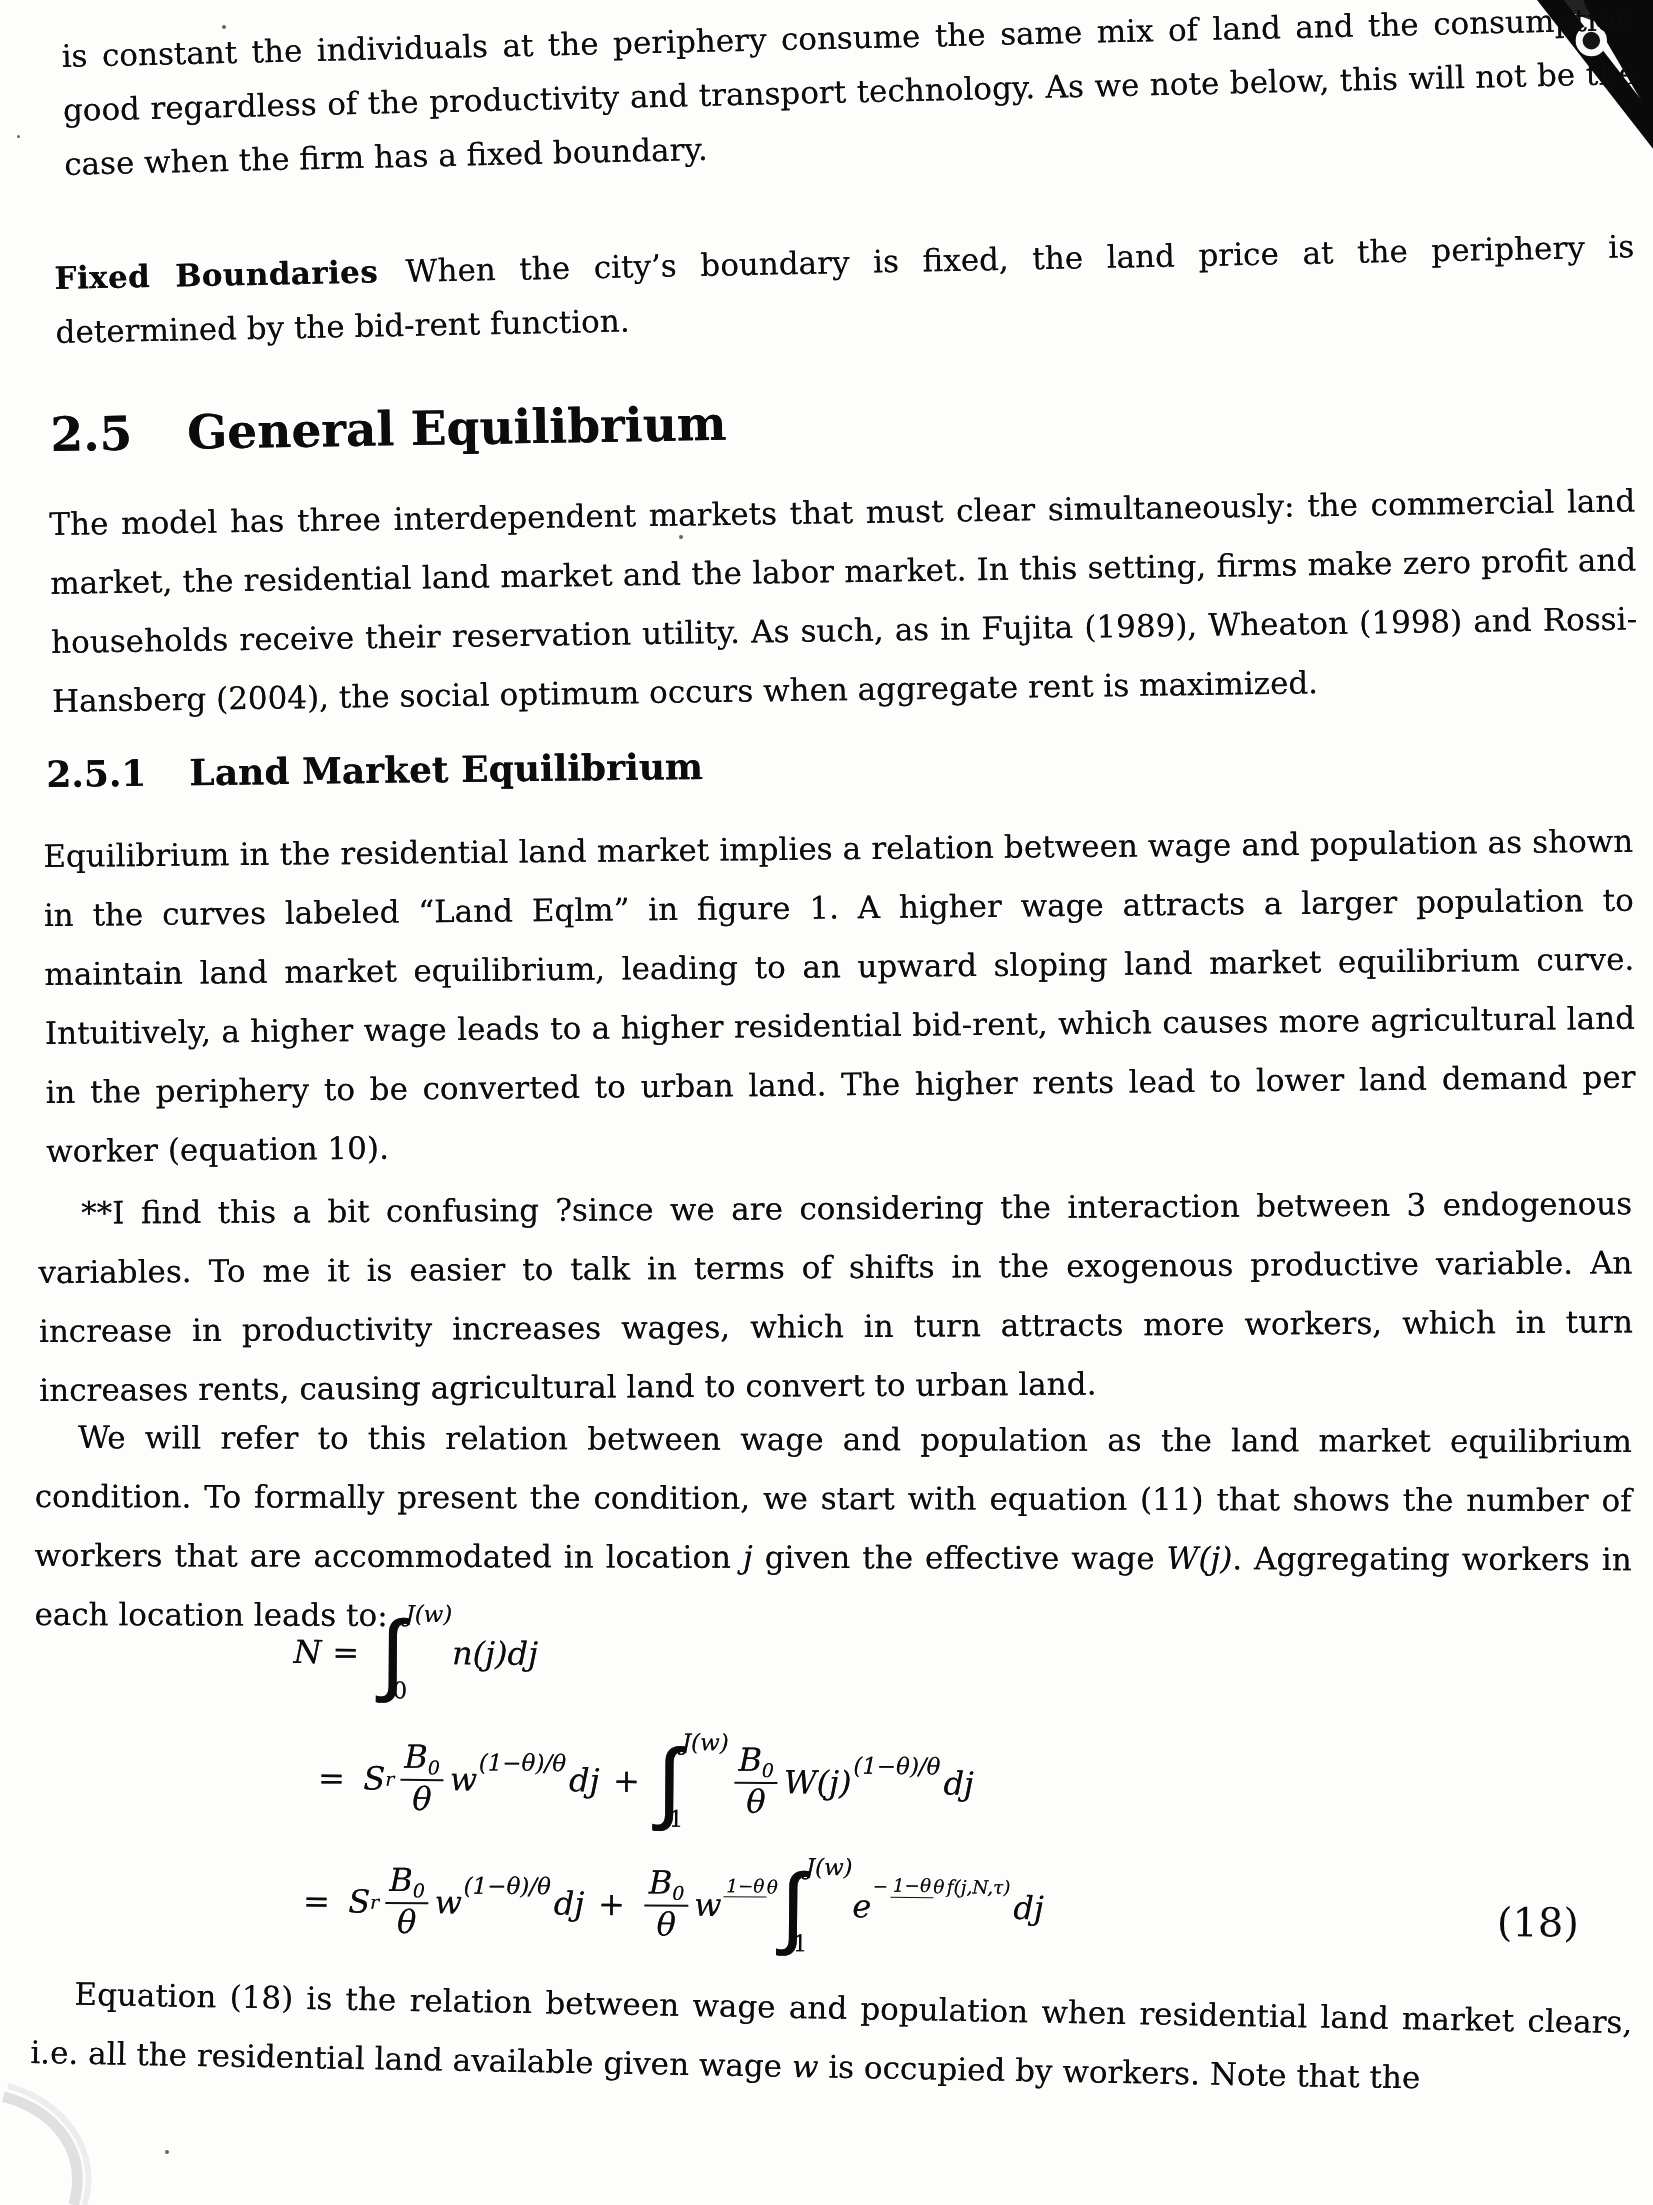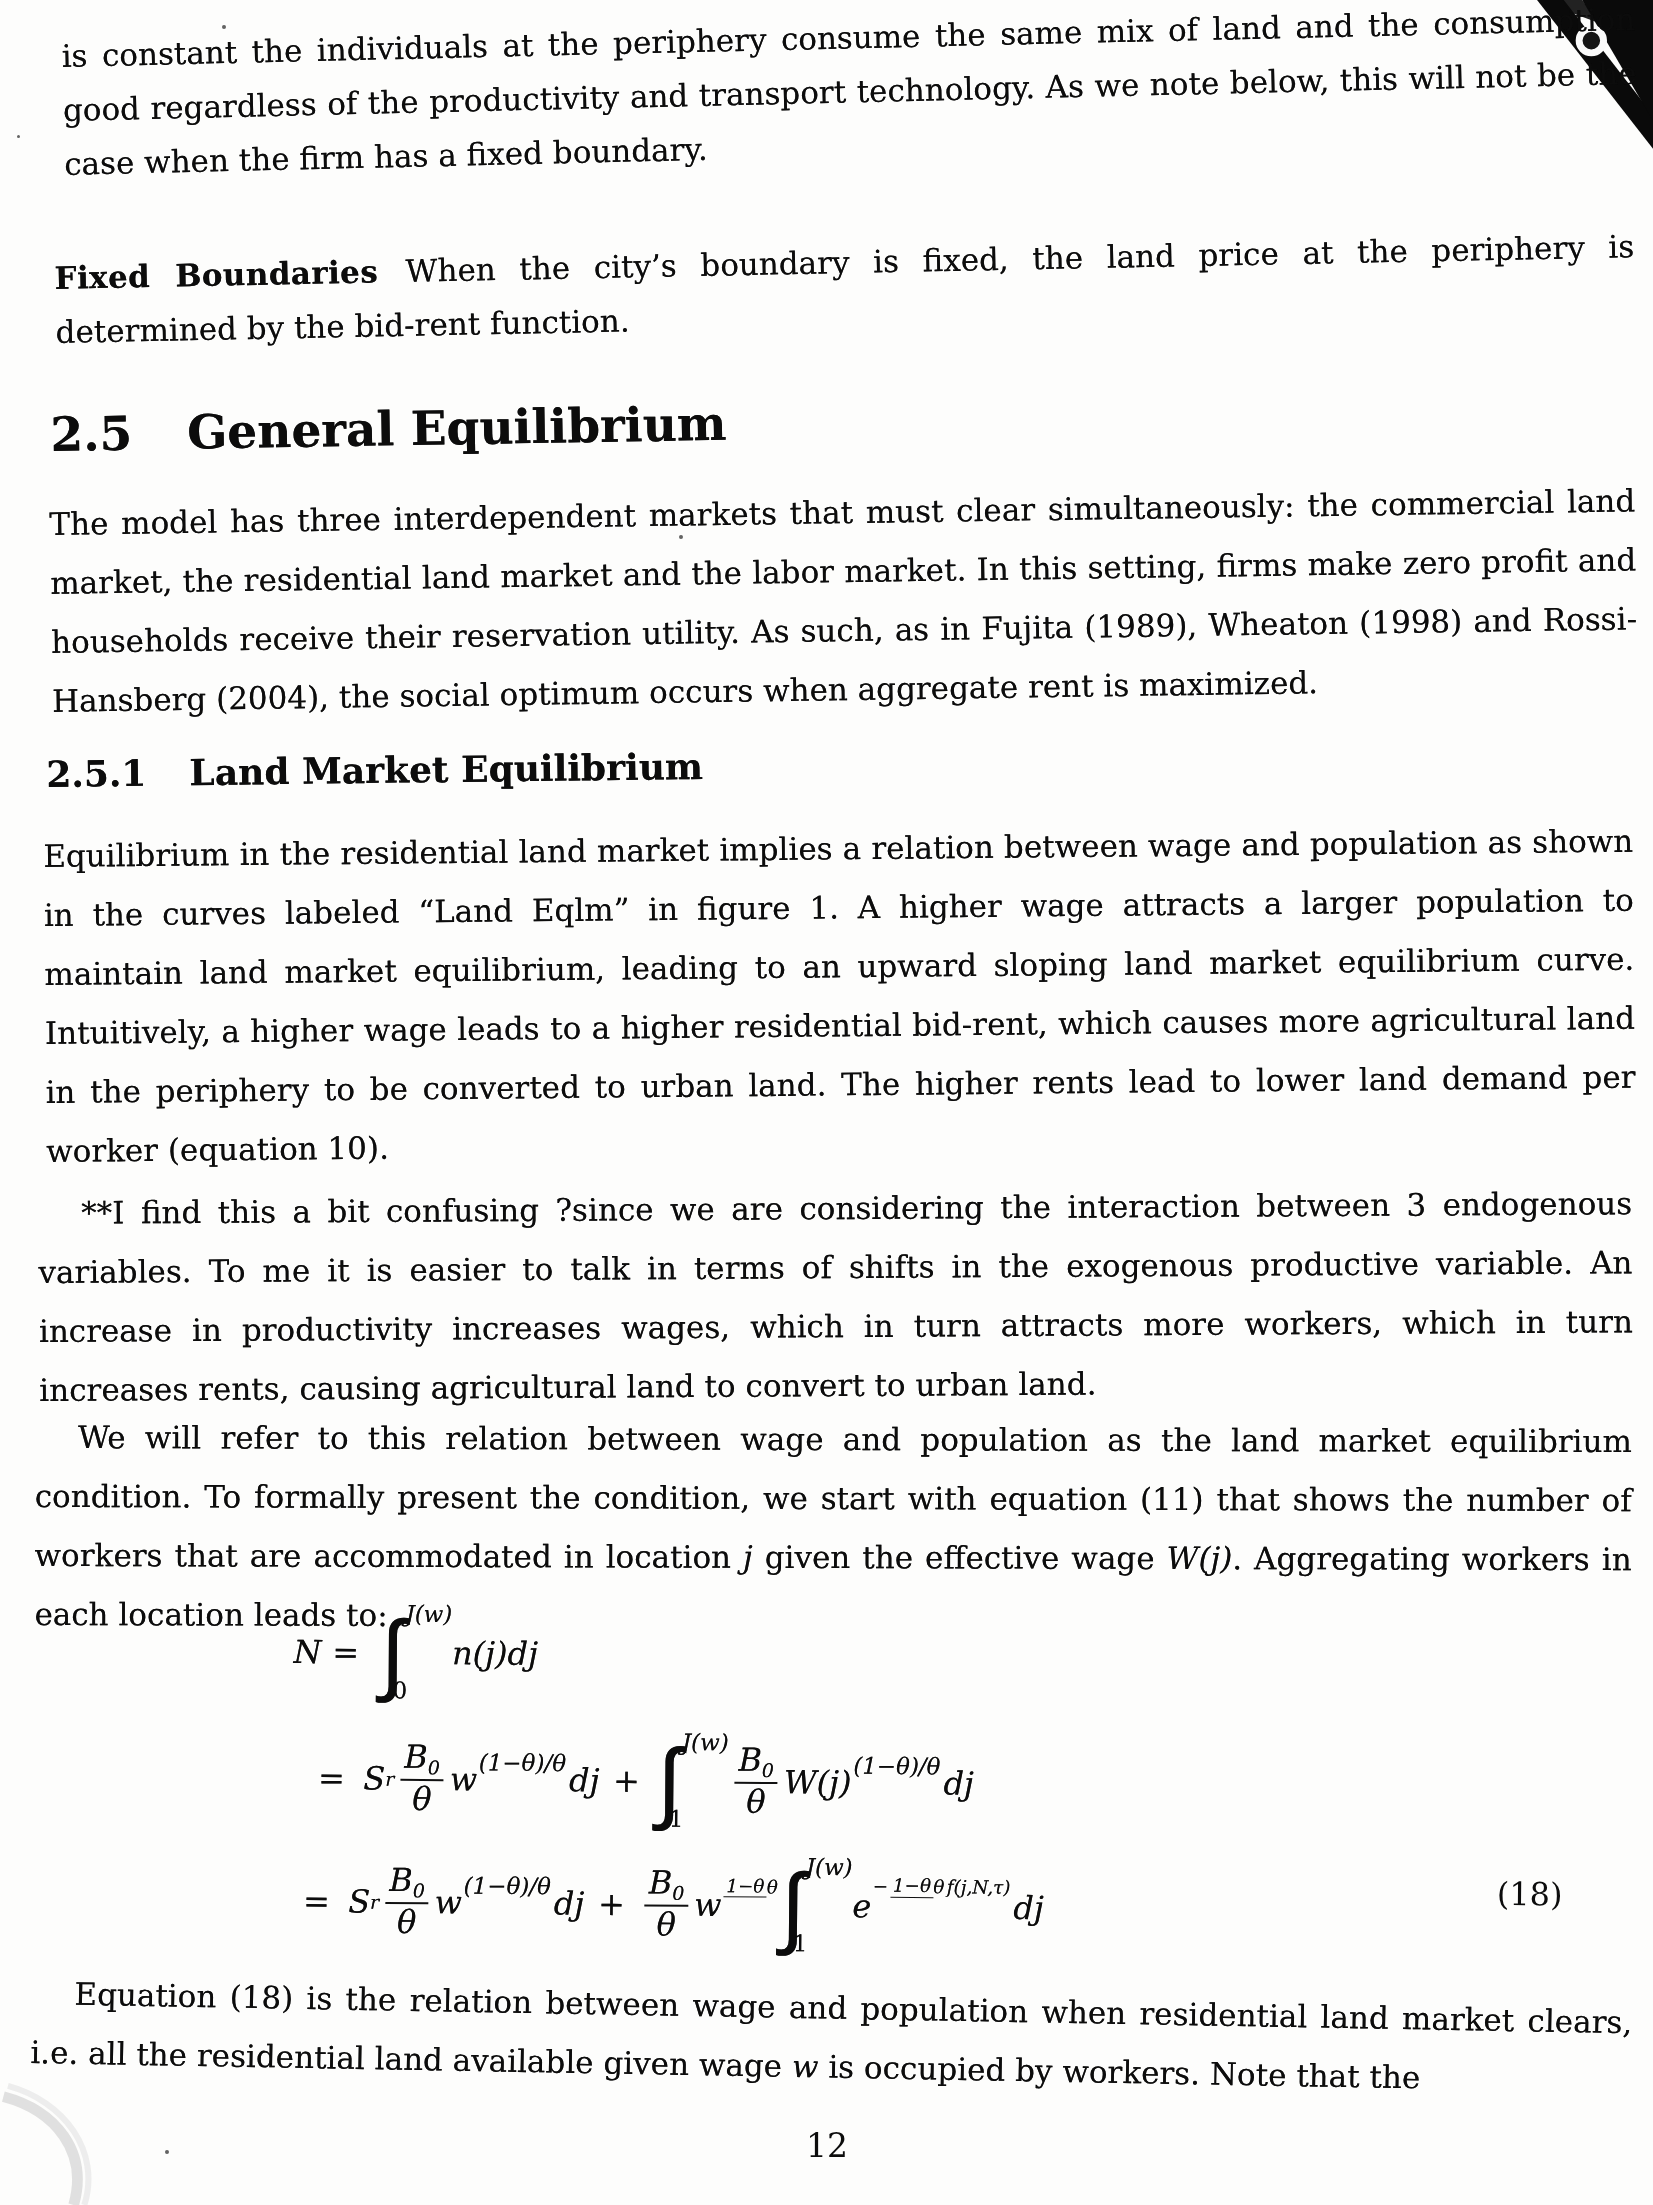--- a/index.html
+++ b/index.html
@@ -43,21 +43,21 @@
   .csub{font-size:19px;vertical-align:-7.6px;font-style:italic;}
   .sup{font-size:23px;position:relative;top:-17px;font-style:italic;margin-left:1.5px;}
   .frac{display:inline-flex;flex-direction:column;align-items:center;margin:0 6.1px;line-height:1.12;}
   .frac .fnum{border-bottom:2.3px solid #111;padding:0 3.8px 0.8px;font-style:italic;}
   .frac .fden{padding-top:1.5px;font-style:italic;}
   .sfrac{display:inline-flex;flex-direction:row;align-items:center;font-size:18.4px;line-height:1.08;position:relative;top:-18.4px;margin-left:2.3px;font-style:italic;}
   .sfrac .fnum{border-bottom:1.5px solid #111;padding:0 2.3px 0.8px;}
   .esup{display:inline-flex;align-items:center;font-size:18.4px;position:relative;top:-20px;margin-left:1.5px;font-style:italic;}
   .esup .sfrac{top:0;margin:0 2.3px;}
   .tail{font-style:italic;margin-left:3.1px;}
-  .eqtag{position:absolute;font-size:32px;transform-origin:0 0;}
+  .eqtag{position:absolute;font-size:40px;transform-origin:0 0;margin-top:24px;}
 
   .pagenum{position:absolute;left:0;width:100%;text-align:center;font-size:33px;}
 
   .speck{position:absolute;background:#3c3c3c;border-radius:50%;opacity:.8;}
   .artifact{position:absolute;}
 </style>
 </head>
 <body>
 
 <div class="page">
@@ -173,16 +173,15 @@
       </span>
       <span>f(j,N,τ)</span>
     </span>
     <span class="tail">dj</span>
   </div>
 
   <div class="eqtag" style="top:1875px;left:1497px;transform:rotate(0.5deg)">(18)</div>
 
   <p class="blk body indent" style="top:1964px;left:32px;width:1601px;transform:rotate(1.05deg)"><span>Equation (18) is the relation between wage and population when residential land market clears, i.e. all the residential land available given wage </span><span class="it">w</span><span> is occupied by workers. Note that the</span></p>
 
-  <div class="pagenum" style="top:2126px">12</div>
 
 </div>
 
 
 </body></html>

